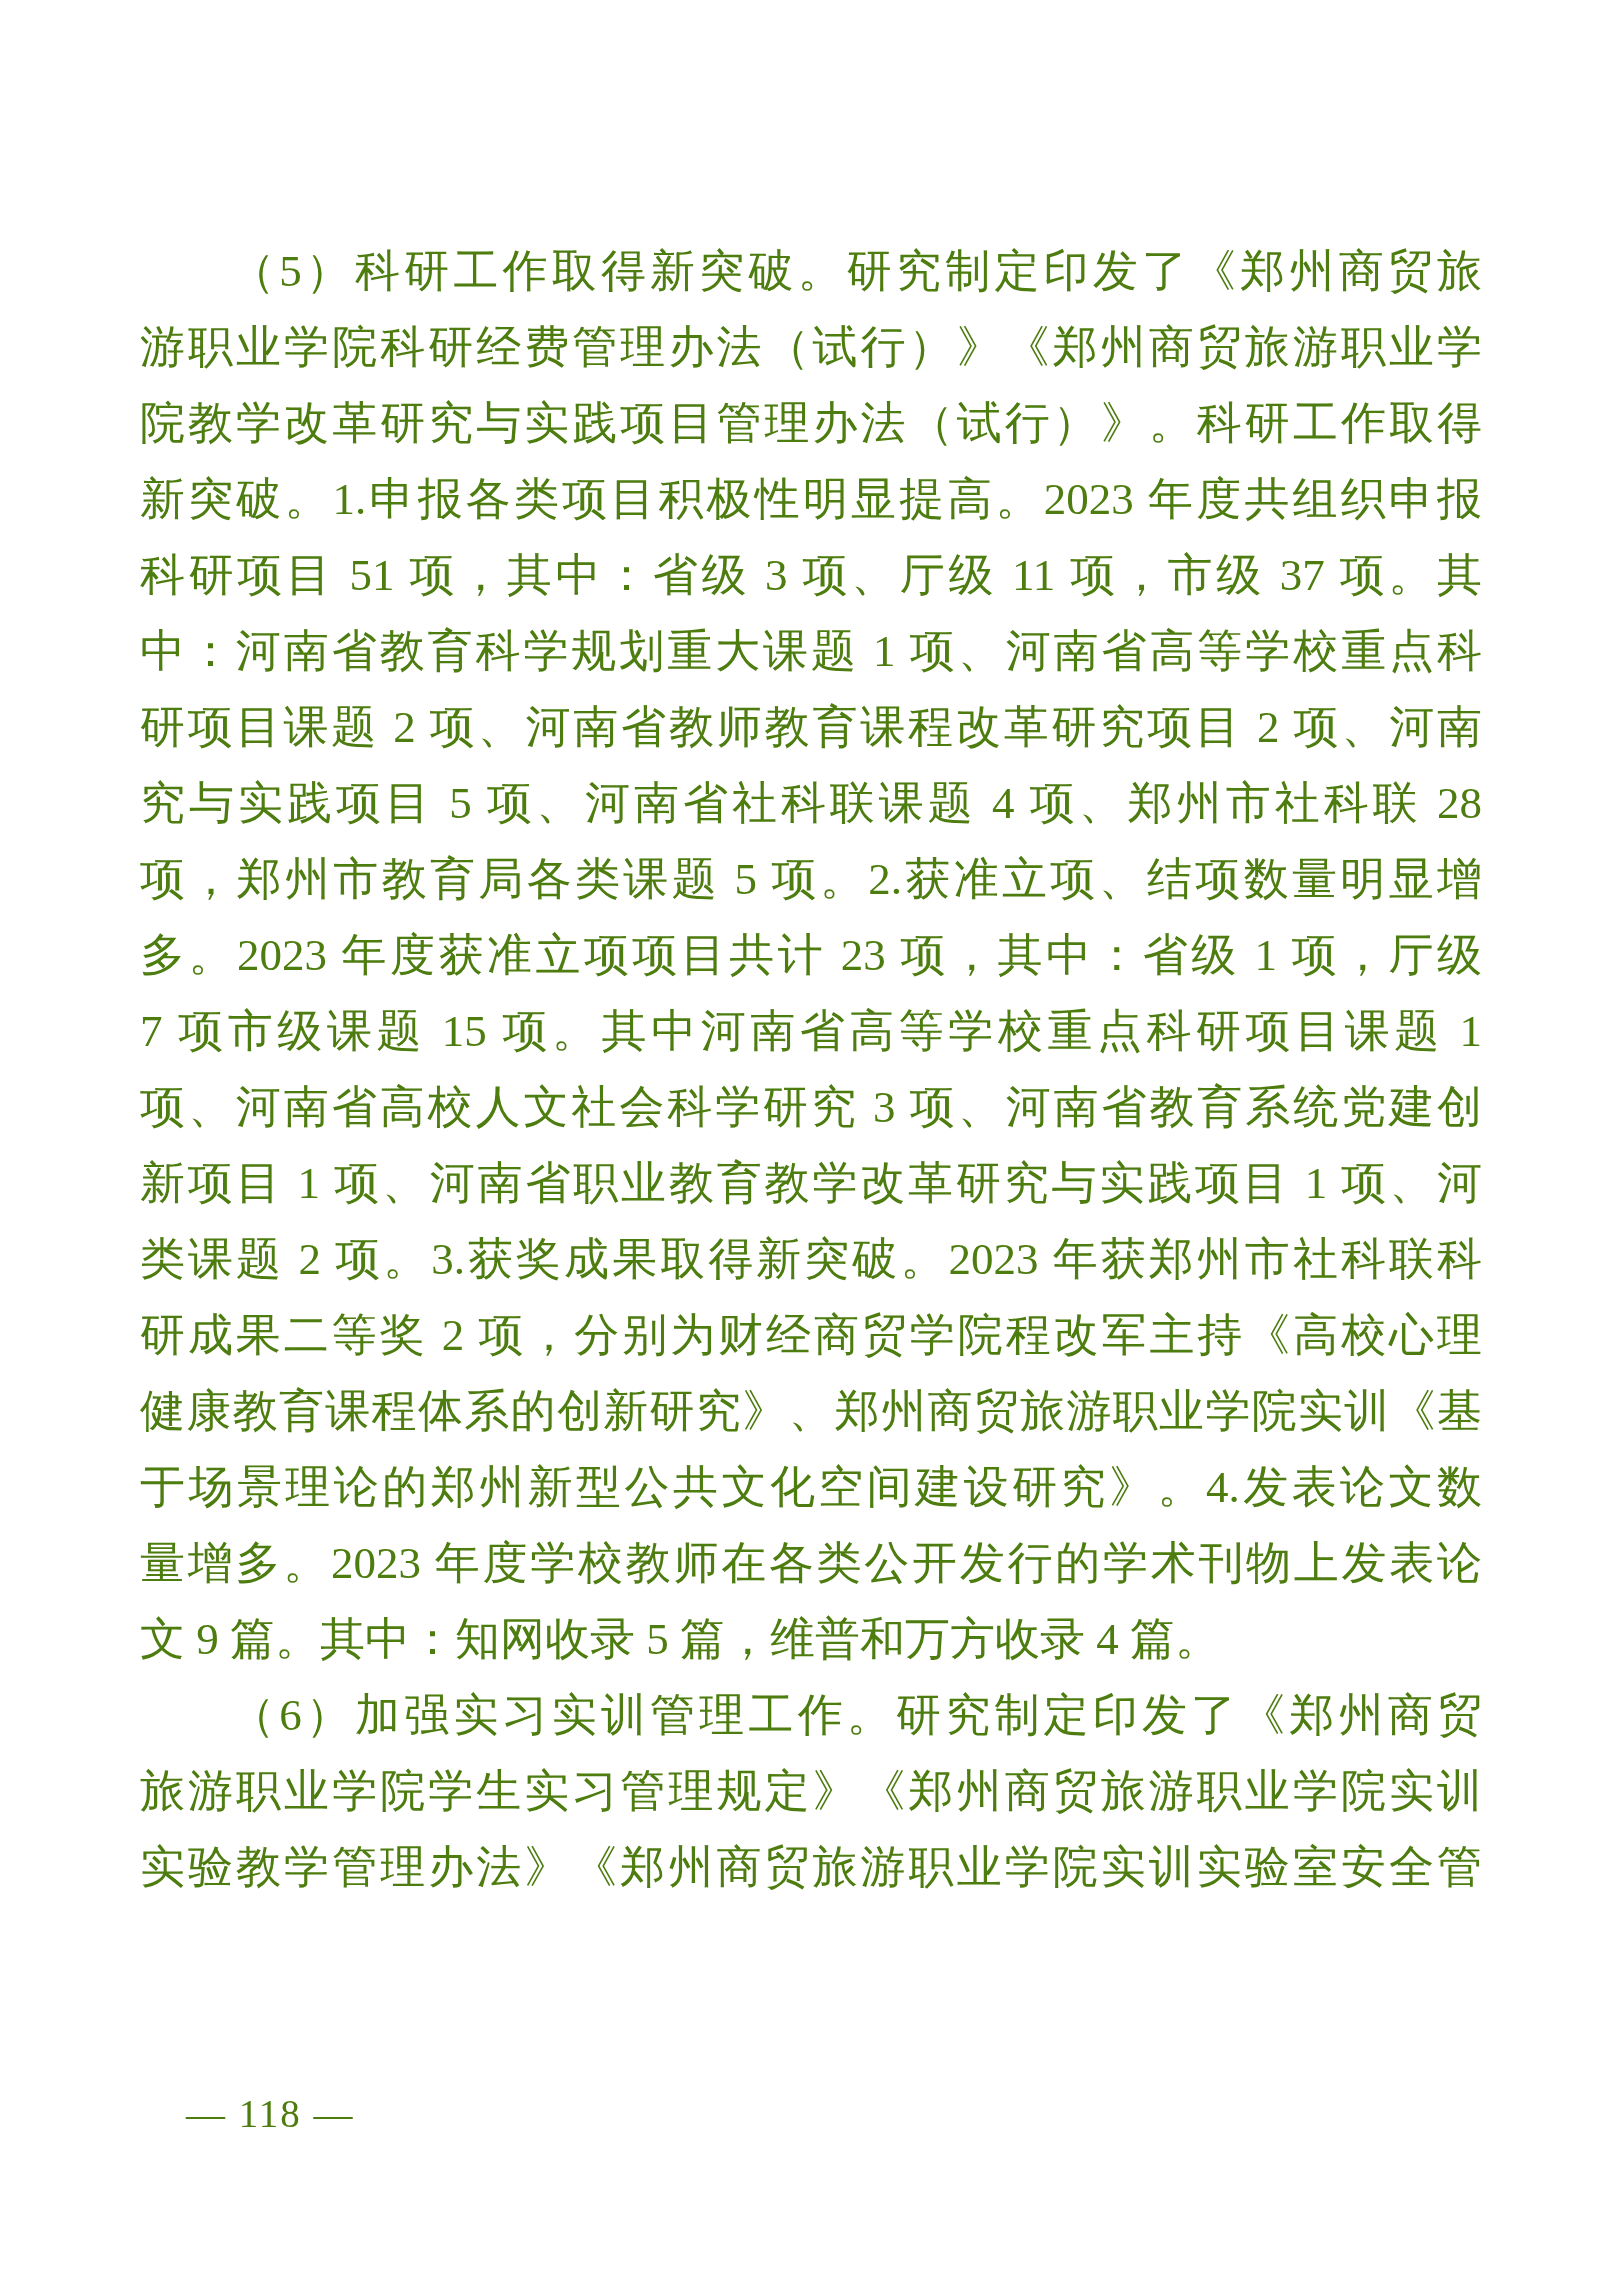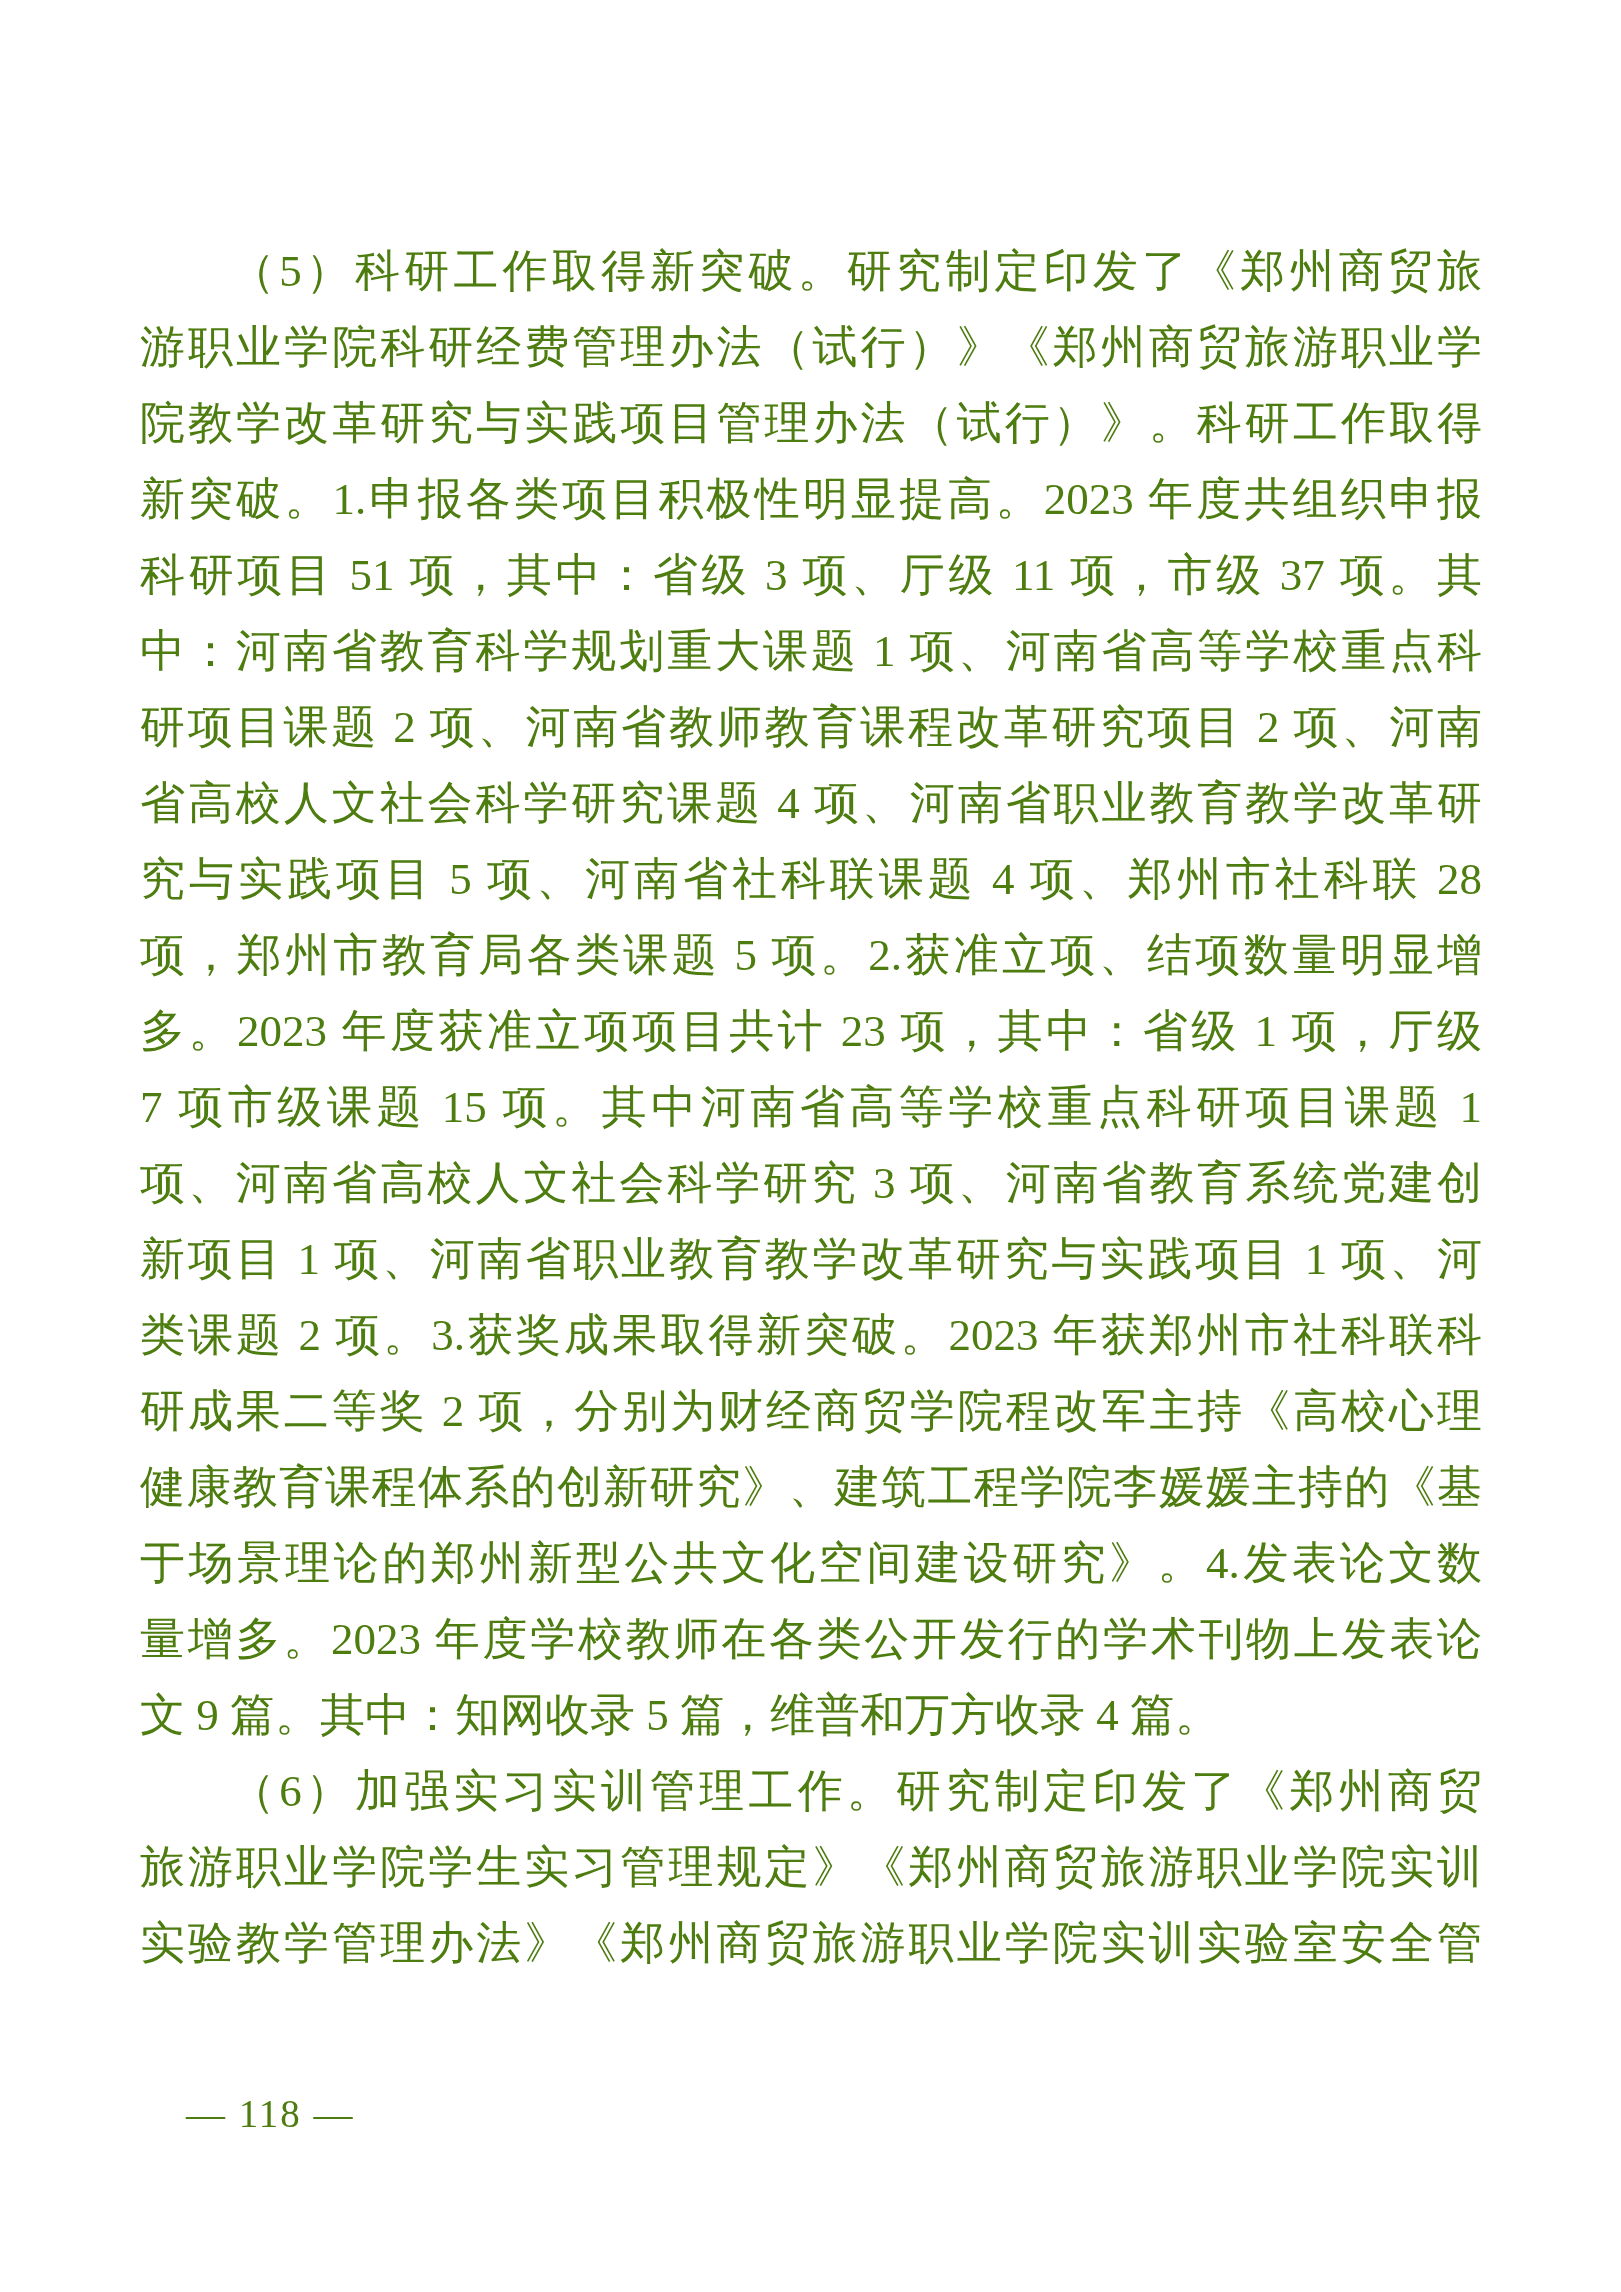--- a/index.html
+++ b/index.html
@@ -53,30 +53,29 @@
 
 <div class="page">
   <div class="content">
     <p class="line indent">（5）科研工作取得新突破。研究制定印发了《郑州商贸旅</p>
     <p class="line">游职业学院科研经费管理办法（试行）》《郑州商贸旅游职业学</p>
     <p class="line">院教学改革研究与实践项目管理办法（试行）》。科研工作取得</p>
     <p class="line">新突破。1.申报各类项目积极性明显提高。2023 年度共组织申报</p>
     <p class="line">科研项目 51 项，其中：省级 3 项、厅级 11 项，市级 37 项。其</p>
     <p class="line">中：河南省教育科学规划重大课题 1 项、河南省高等学校重点科</p>
     <p class="line">研项目课题 2 项、河南省教师教育课程改革研究项目 2 项、河南</p>
-    <p class="line">省高校人文社会科学研究课题 4 项、河南省职业教育教学改革研</p>
     <p class="line">究与实践项目 5 项、河南省社科联课题 4 项、郑州市社科联 28</p>
     <p class="line">项，郑州市教育局各类课题 5 项。2.获准立项、结项数量明显增</p>
     <p class="line">多。2023 年度获准立项项目共计 23 项，其中：省级 1 项，厅级</p>
     <p class="line">7 项市级课题 15 项。其中河南省高等学校重点科研项目课题 1</p>
     <p class="line">项、河南省高校人文社会科学研究 3 项、河南省教育系统党建创</p>
     <p class="line">新项目 1 项、河南省职业教育教学改革研究与实践项目 1 项、河</p>
     <p class="line">类课题 2 项。3.获奖成果取得新突破。2023 年获郑州市社科联科</p>
     <p class="line">研成果二等奖 2 项，分别为财经商贸学院程改军主持《高校心理</p>
-    <p class="line">健康教育课程体系的创新研究》、建筑工程学院李媛媛主持的《基</p>
+    <p class="line">健康教育课程体系的创新研究》、郑州商贸旅游职业学院实训《基</p>
     <p class="line">于场景理论的郑州新型公共文化空间建设研究》。4.发表论文数</p>
     <p class="line">量增多。2023 年度学校教师在各类公开发行的学术刊物上发表论</p>
     <p class="line no-just">文 9 篇。其中：知网收录 5 篇，维普和万方收录 4 篇。</p>
     <p class="line indent">（6）加强实习实训管理工作。研究制定印发了《郑州商贸</p>
     <p class="line">旅游职业学院学生实习管理规定》《郑州商贸旅游职业学院实训</p>
     <p class="line">实验教学管理办法》《郑州商贸旅游职业学院实训实验室安全管</p>
   </div>
   <div class="footer">— 118 —</div>
 </div>
 

